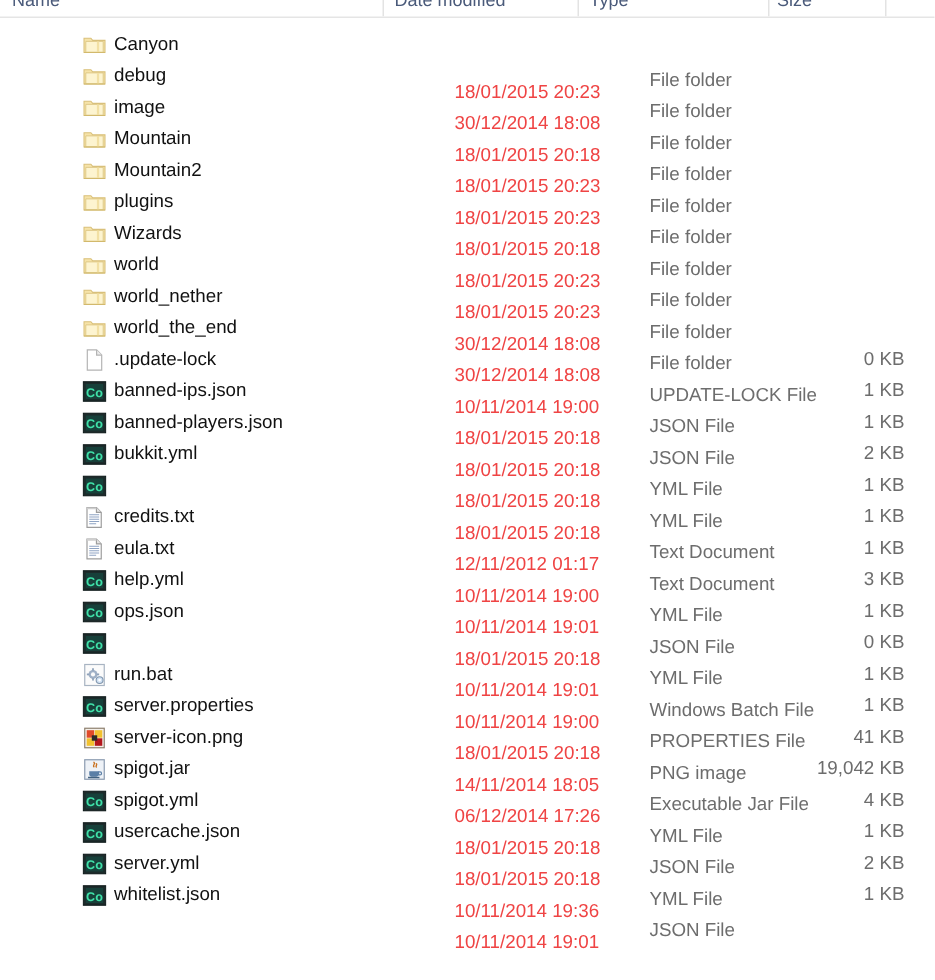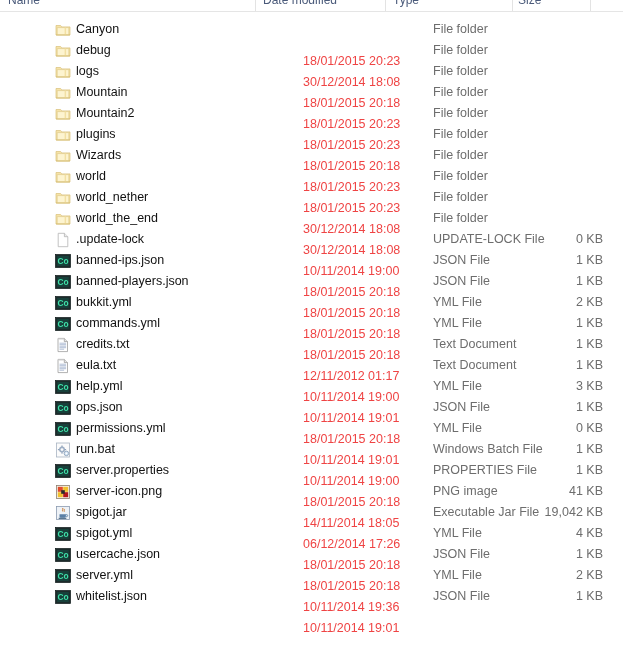--- a/index.html
+++ b/index.html
@@ -80,20 +80,21 @@
     color: #111111;
   }
   .cell-date {
     left: 263px;
     color: #ef4444;
     margin-top: 32px;
   }
   .cell-type {
     left: 393px;
     color: #6d6d6d;
+    margin-top: 24px;
   }
   .cell-size {
     left: 428px;
     width: 135px;
     text-align: right;
     color: #6d6d6d;
   }
 
   
   .row-icon {
@@ -154,21 +155,21 @@
       </div>
       <div class="file-row">
         <span class="row-icon">
           <svg width="16" height="16" viewBox="0 0 16 16">
             <path d="M1 3.5h4.6l1.2 1.4H15v8.1H1z" fill="#f6e3a8" stroke="#d9c07a" stroke-width="0.7"></path>
             <path d="M2.2 5.6h11.6v7.2H2.2z" fill="#fdf4d0" stroke="#dcc685" stroke-width="0.6"></path>
             <path d="M9.6 5.6h1.5v7.2H9.6z" fill="#f2e0a4"></path>
             <path d="M1 13h14" stroke="#d2b96c" stroke-width="0.7"></path>
           </svg>
         </span>
-        <div class="cell cell-name">logs</div>
+        <div class="cell cell-name">image</div>
         <div class="cell cell-date">18/01/2015 20:18</div>
         <div class="cell cell-type">File folder</div>
         <div class="cell cell-size"></div>
       </div>
       <div class="file-row">
         <span class="row-icon">
           <svg width="16" height="16" viewBox="0 0 16 16">
             <path d="M1 3.5h4.6l1.2 1.4H15v8.1H1z" fill="#f6e3a8" stroke="#d9c07a" stroke-width="0.7"></path>
             <path d="M2.2 5.6h11.6v7.2H2.2z" fill="#fdf4d0" stroke="#dcc685" stroke-width="0.6"></path>
             <path d="M9.6 5.6h1.5v7.2H9.6z" fill="#f2e0a4"></path>
@@ -316,21 +317,20 @@
         <div class="cell cell-size">2 KB</div>
       </div>
       <div class="file-row">
         <span class="row-icon">
           <svg width="16" height="16" viewBox="0 0 16 16">
             <rect x="0.5" y="1.5" width="15" height="13" fill="#1c2b2b" stroke="#0d1919" stroke-width="0.7"></rect>
             <rect x="2.2" y="3" width="11.6" height="10" fill="#17403a"></rect>
             <text x="8" y="11.4" font-family="Liberation Sans, sans-serif" font-size="8.4" font-weight="bold" fill="#3fe0a8" text-anchor="middle">Co</text>
           </svg>
         </span>
-        <div class="cell cell-name">commands.yml</div>
         <div class="cell cell-date">18/01/2015 20:18</div>
         <div class="cell cell-type">YML File</div>
         <div class="cell cell-size">1 KB</div>
       </div>
       <div class="file-row">
         <span class="row-icon">
           <svg width="16" height="16" viewBox="0 0 16 16">
             <path d="M3 1.4h6.3l3.2 3.2v10H3z" fill="#ffffff" stroke="#9d9d9d" stroke-width="0.8"></path>
             <path d="M9.3 1.4v3.2h3.2" fill="#e6e6e6" stroke="#9d9d9d" stroke-width="0.8"></path>
             <g stroke="#8fa4c4" stroke-width="0.7">
@@ -387,21 +387,20 @@
         <div class="cell cell-size">1 KB</div>
       </div>
       <div class="file-row">
         <span class="row-icon">
           <svg width="16" height="16" viewBox="0 0 16 16">
             <rect x="0.5" y="1.5" width="15" height="13" fill="#1c2b2b" stroke="#0d1919" stroke-width="0.7"></rect>
             <rect x="2.2" y="3" width="11.6" height="10" fill="#17403a"></rect>
             <text x="8" y="11.4" font-family="Liberation Sans, sans-serif" font-size="8.4" font-weight="bold" fill="#3fe0a8" text-anchor="middle">Co</text>
           </svg>
         </span>
-        <div class="cell cell-name">permissions.yml</div>
         <div class="cell cell-date">10/11/2014 19:01</div>
         <div class="cell cell-type">YML File</div>
         <div class="cell cell-size">0 KB</div>
       </div>
       <div class="file-row">
         <span class="row-icon">
           <svg width="16" height="16" viewBox="0 0 16 16">
             <rect x="1.5" y="1" width="13" height="14" fill="#fbfbfb" stroke="#a8b4c2" stroke-width="0.8"></rect>
             <g fill="#9fb0c6">
               <circle cx="7" cy="7.6" r="3"></circle>

